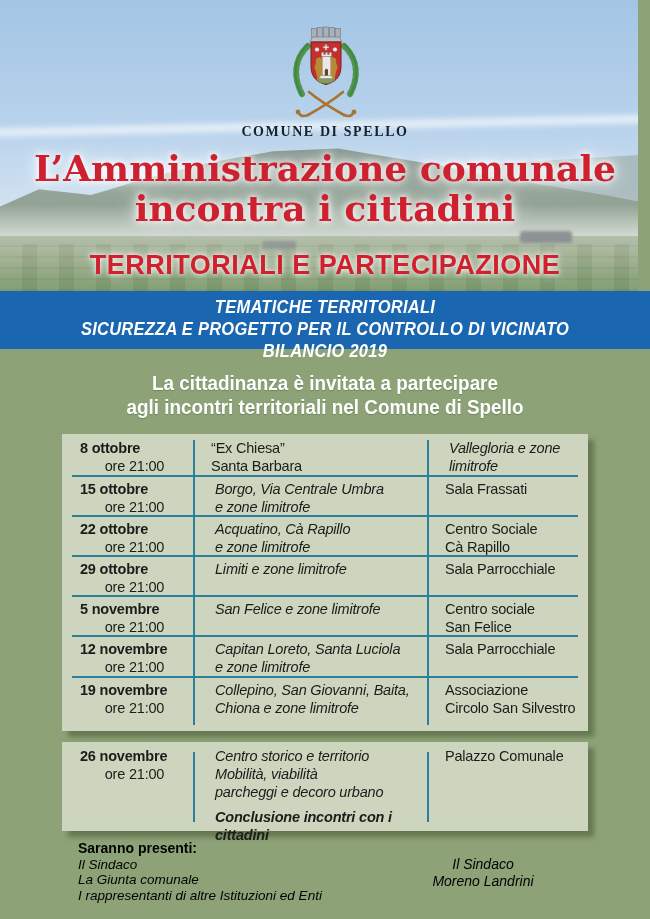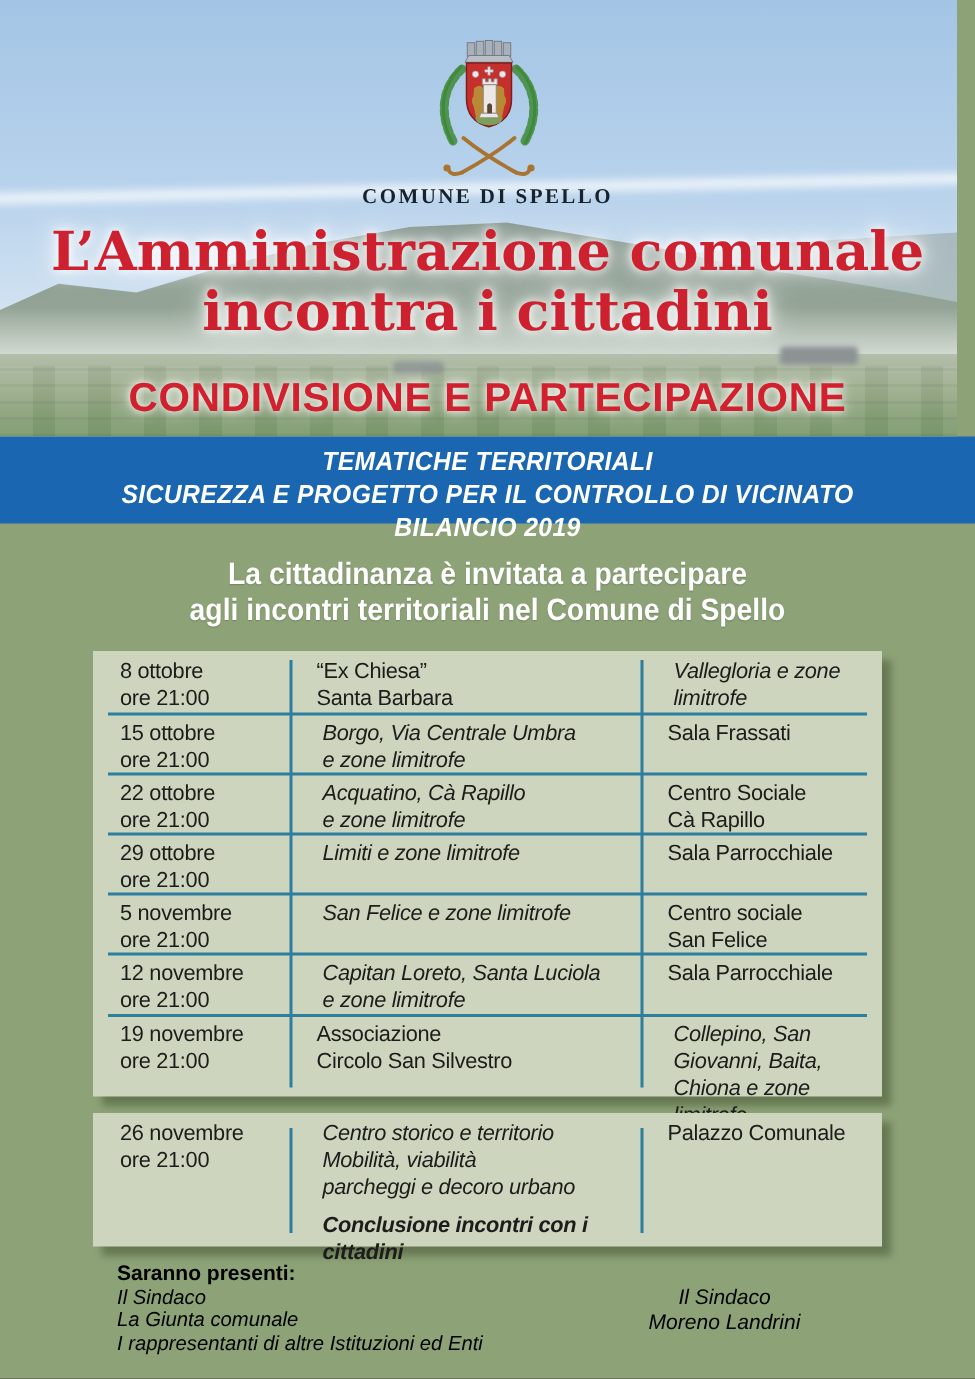--- a/index.html
+++ b/index.html
@@ -63,22 +63,22 @@
     box-shadow:6px 6px 5px rgba(55,68,38,.45);color:#1c1c1a;}
   .panel1{top:434px;height:297px;}
   .panel2{top:742px;height:89px;}
   .grid{display:grid;grid-template-columns:131px 234px 161px;height:100%;}
   .panel1 .grid{grid-template-rows:41px 40px 40px 40px 40px 41px 1fr;}
   .cell{font-size:14.5px;line-height:18px;letter-spacing:-.2px;box-sizing:border-box;}
   .cell.c1{padding:5px 4px 0 18px;}
   .cell.c2{padding:5px 8px 0 22px;font-style:italic;}
   .cell.c3{padding:5px 4px 0 18px;}
   .panel2 .cell{}
-  .d-date{font-weight:normal;display:block;}
-  .d-time{display:block;}
+  .d-date{font-weight:bold;display:block;}
+  .d-time{display:block;text-align:center;}
   .pre{white-space:pre-line;}
   .note{font-weight:bold;font-style:italic;margin-top:7px;}
   .vline{position:absolute;width:2px;background:#2e7f9e;}
   .panel1 .vline{top:6px;bottom:6px;}
   .panel2 .vline{top:10px;bottom:9px;}
   .vline.v1{left:131px;} .vline.v2{left:365px;}
   .hline{position:absolute;left:10px;right:10px;height:2px;background:#2e7f9e;}
 
   
   .attendees{position:absolute;left:78px;top:841px;width:340px;font-size:13.5px;line-height:15.5px;}
@@ -152,21 +152,21 @@
       </g>
     </svg>
 
     <div class="crest-caption">COMUNE DI SPELLO</div>
 
     <div class="title">
       <div>L’Amministrazione comunale</div>
       <div>incontra i cittadini</div>
     </div>
 
-    <div class="subtitle">CONDIVISIONE E PARTECIPAZIONE</div>
+    <div class="subtitle">TERRITORIALI E PARTECIPAZIONE</div>
   </div>
 
   <div class="blue-band">
     <div class="bl">TEMATICHE TERRITORIALI</div>
     <div class="bl">SICUREZZA E PROGETTO PER IL CONTROLLO DI VICINATO</div>
     <div class="bl">BILANCIO 2019</div>
   </div>
 
   <div class="invite">
     <div class="il">La cittadinanza è invitata a partecipare</div>
@@ -220,24 +220,24 @@
         <span class="d-time">ore 21:00</span>
       </div>
       <div class="cell c2 pre">Capitan Loreto, Santa Luciola
 e zone limitrofe</div>
       <div class="cell c3 pre">Sala Parrocchiale</div>
 
       <div class="cell c1">
         <span class="d-date">19 novembre</span>
         <span class="d-time">ore 21:00</span>
       </div>
+      <div class="cell c2 pre">Collepino, San Giovanni, Baita,
+Chiona e zone limitrofe</div>
       <div class="cell c3 pre">Associazione
 Circolo San Silvestro</div>
-      <div class="cell c2 pre">Collepino, San Giovanni, Baita,
-Chiona e zone limitrofe</div>
     </div>
     <div class="vline v1"></div>
     <div class="vline v2"></div>
     <div class="hline" style="top:41px"></div>
     <div class="hline" style="top:81px"></div>
     <div class="hline" style="top:121px"></div>
     <div class="hline" style="top:161px"></div>
     <div class="hline" style="top:201px"></div>
     <div class="hline" style="top:242px"></div>
   </div>

